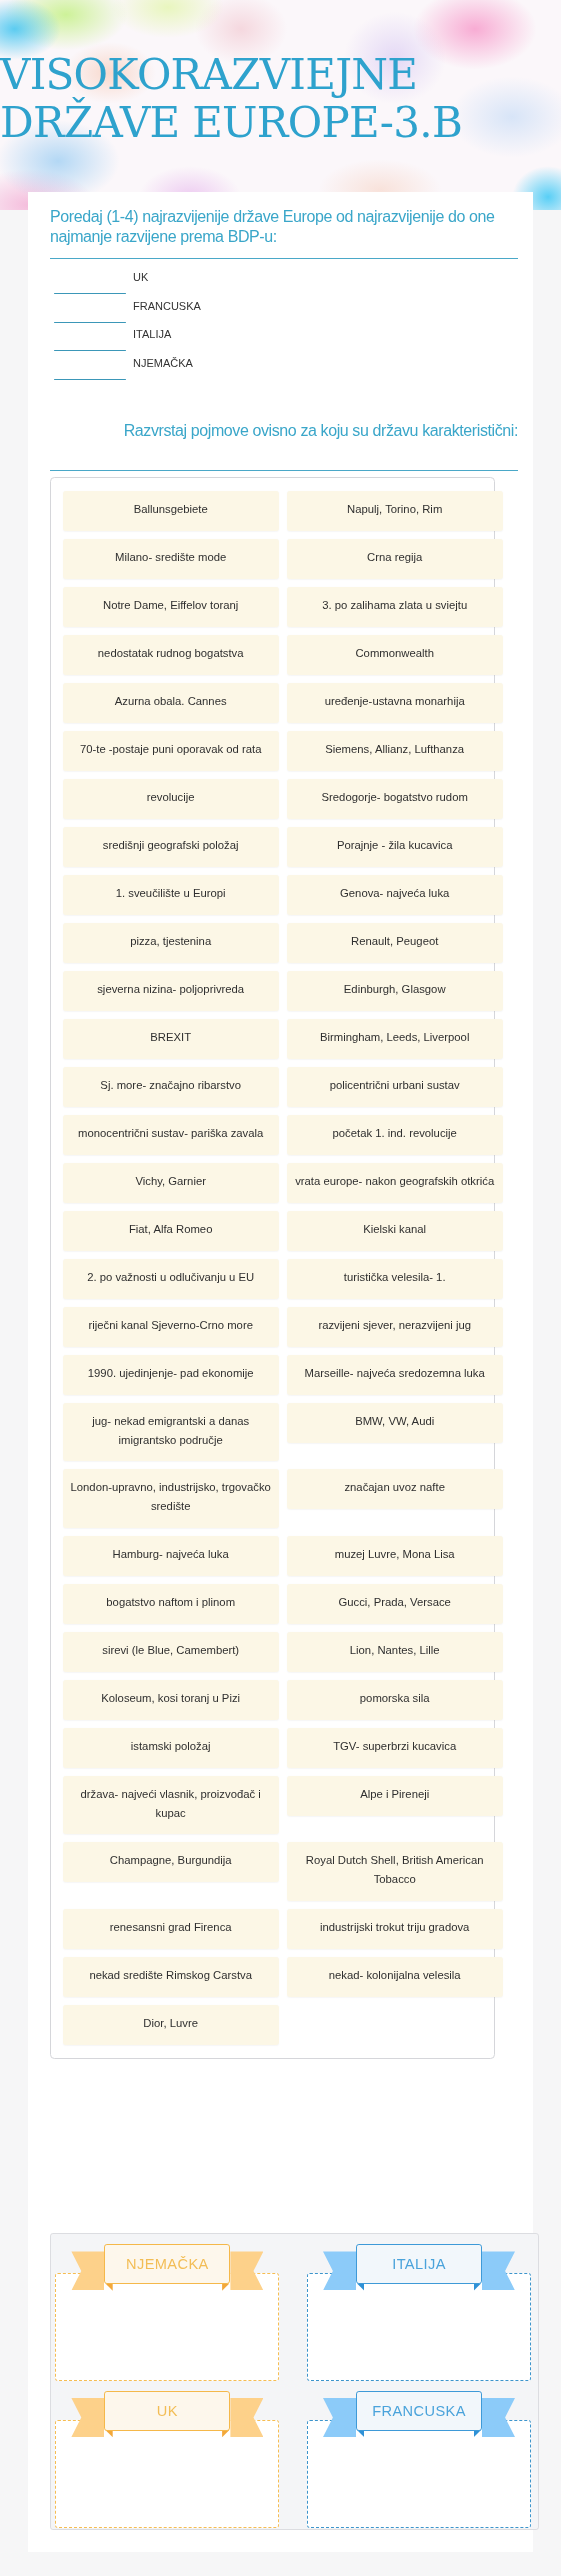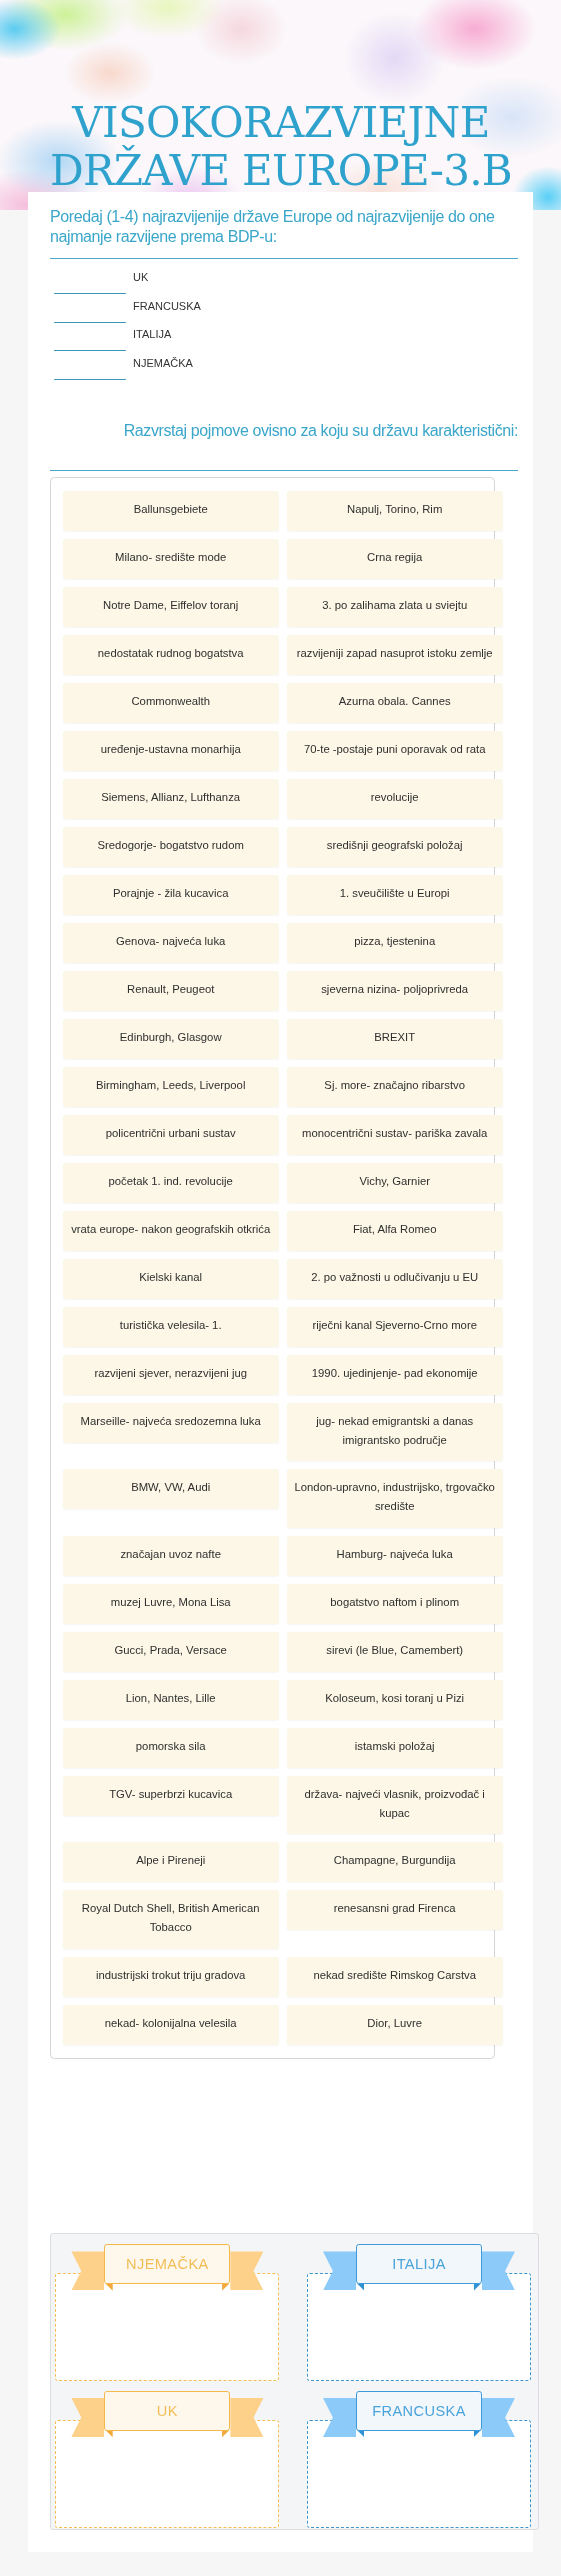--- a/index.html
+++ b/index.html
@@ -18,23 +18,23 @@
       radial-gradient(ellipse 88px 58px at 512px 117px, rgba(180,210,245,0.5), transparent 70%),
       radial-gradient(ellipse 88px 58px at 58px 161px, rgba(120,190,240,0.55), transparent 70%),
       radial-gradient(ellipse 95px 51px at 29px 205px, rgba(240,150,200,0.6), transparent 70%),
       radial-gradient(ellipse 73px 44px at 190px 197px, rgba(220,150,230,0.45), transparent 70%),
       radial-gradient(ellipse 88px 44px at 380px 190px, rgba(245,200,180,0.45), transparent 70%),
       radial-gradient(ellipse 51px 44px at 548px 197px, rgba(60,200,245,0.85), transparent 70%),
       radial-gradient(ellipse 66px 44px at 110px 73px, rgba(245,180,150,0.45), transparent 70%),
       #fbf7fa;
   }
   .hero-title {
-    position: absolute; left: 0; right: 0; top: 51px; text-align: center;
+    position: absolute; left: 0; right: 0; top: 51px; 
     font-family: "DejaVu Serif", serif; font-weight: normal; color: #2ea2cd;
-    font-size: 42px; line-height: 48px; letter-spacing: -0.7px; margin-top: 48px;
+    font-size: 42px; line-height: 48px; letter-spacing: -0.7px;
   }
 
   .card {
     position: absolute; left: 28px; top: 192px; width: 505px; height: 2385px; background: #fff;
   }
   .q-title {
     position: absolute; left: 22px; width: 468px;
     font-family: Liberation Sans, sans-serif; color: #3aa6c9; font-size: 16px; line-height: 20px;
     letter-spacing: -0.4px;
   }
@@ -136,23 +136,20 @@
           <span class="txt">Crna regija</span>
         </div>
         <div class="item">
           <span class="txt">Notre Dame, Eiffelov toranj</span>
         </div>
         <div class="item">
           <span class="txt">3. po zalihama zlata u sviejtu</span>
         </div>
         <div class="item">
           <span class="txt">nedostatak rudnog bogatstva</span>
-        </div>
-        <div class="item">
-          <span class="txt">razvijeniji zapad nasuprot istoku zemlje</span>
         </div>
         <div class="item">
           <span class="txt">Commonwealth</span>
         </div>
         <div class="item">
           <span class="txt">Azurna obala. Cannes</span>
         </div>
         <div class="item">
           <span class="txt">uređenje-ustavna monarhija</span>
         </div>

